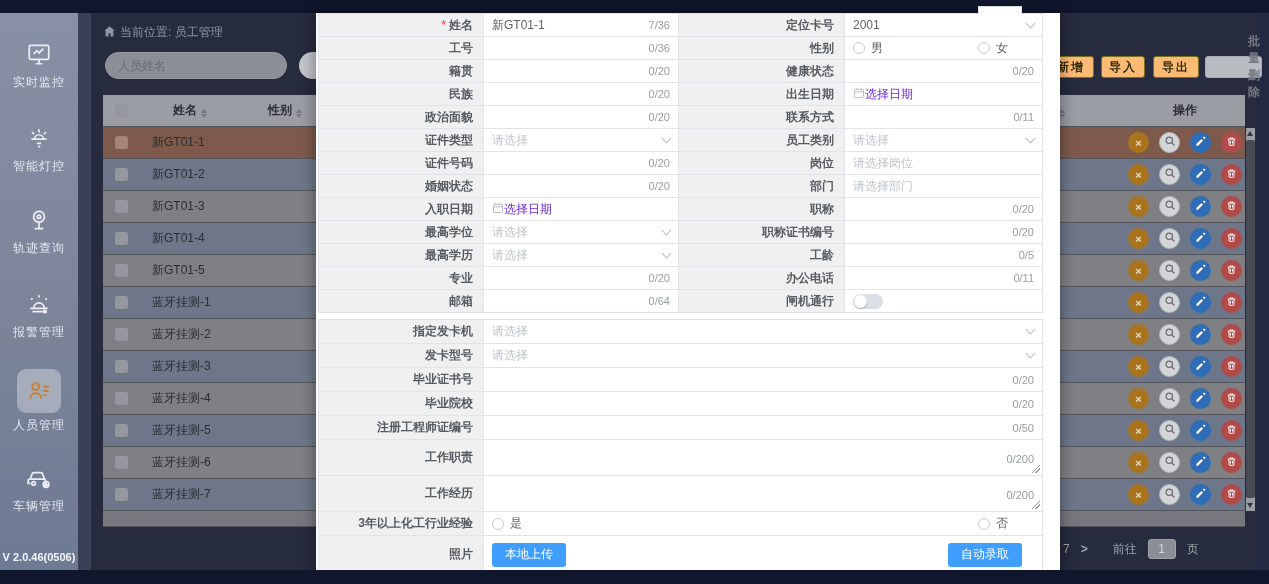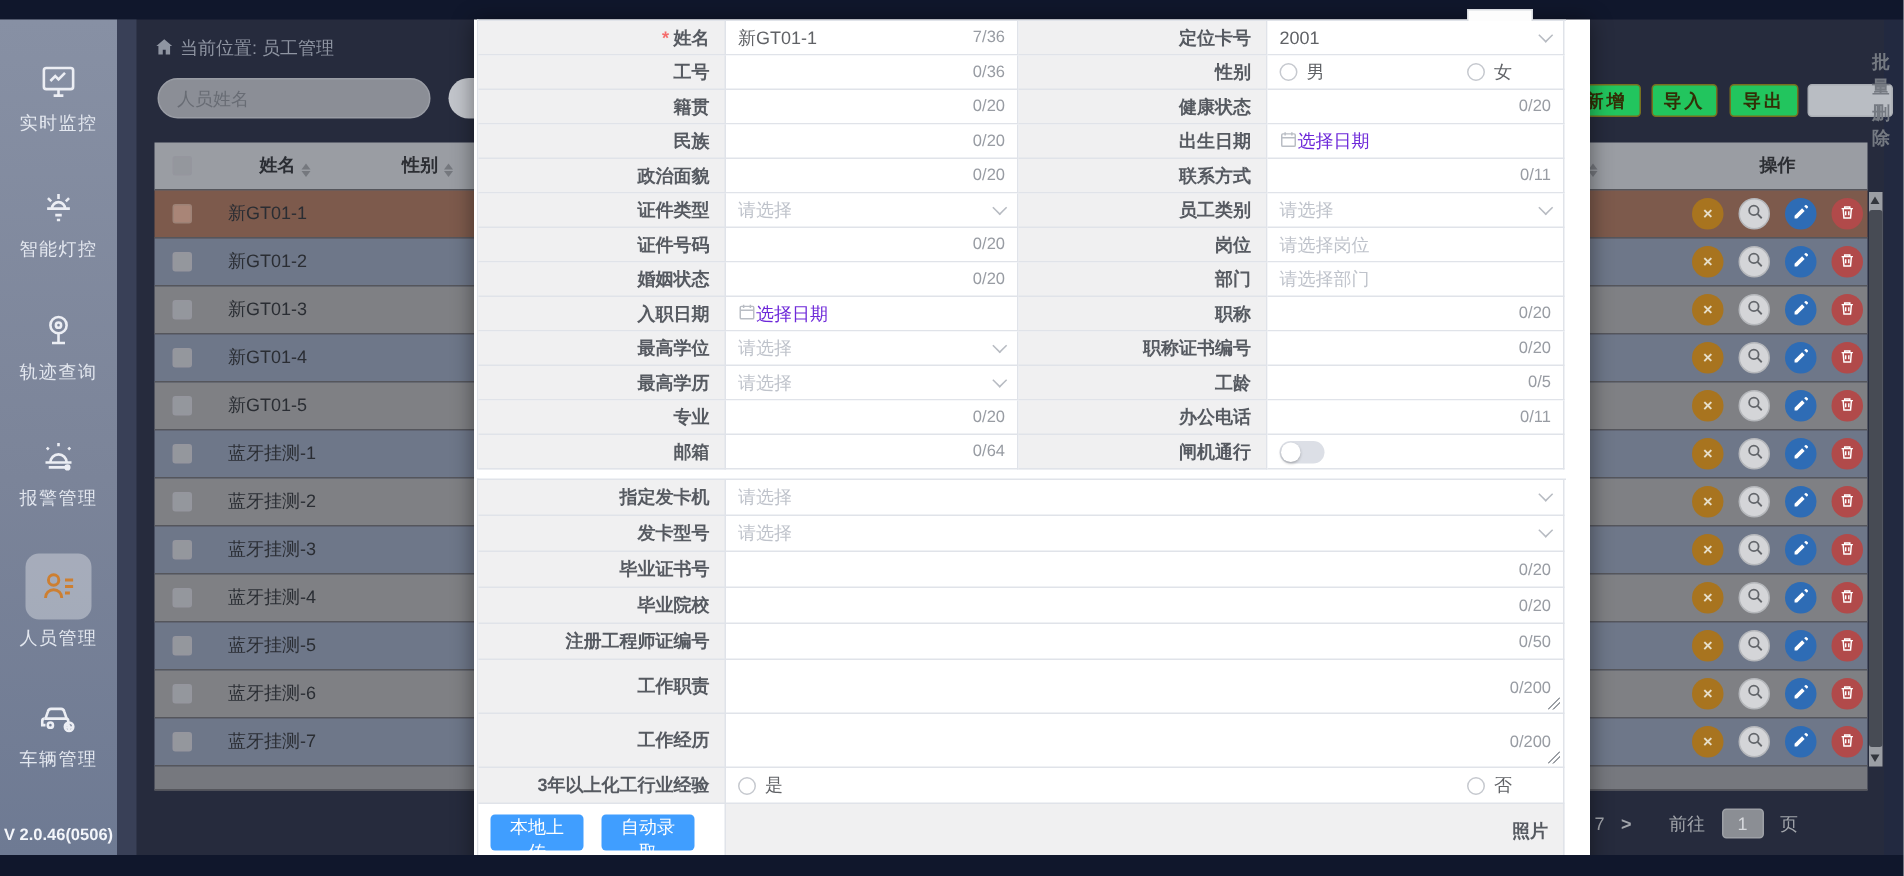--- a/index.html
+++ b/index.html
@@ -21,21 +21,21 @@
   .sb-item.active .sb-ico { color:#cd7f31; }
   .sb-label { margin-top:4px; font-size:12px; color:#e3e7ef; letter-spacing:1px; }
   .sb-version { position:absolute; left:0; top:538px; width:78px; text-align:center; color:#f3f5fa; font-weight:bold; font-size:11px; }
 
   
   .breadcrumb { position:absolute; left:103px; top:24px; display:flex; align-items:center; gap:4px; color:#8f95a2; z-index:7; }
   .search-input { position:absolute; left:105px; top:52px; width:182px; height:27px; border-radius:14px;
                   background:#8b8e96; border:1px solid #9a9da5; color:#5f626a; padding:10px 12px; font-size:12px; z-index:7; }
   .search-input::placeholder { color:#686c74; }
   .btn-frag { position:absolute; left:299px; top:52px; width:18px; height:27px; border-radius:14px 0 0 14px; background:#c2c5cb; z-index:7; }
-  .tb-btn { position:absolute; top:56px; height:22px; border-radius:3px; background:#22c55e; color:#332e06;
+  .tb-btn { position:absolute; top:56px; height:22px; border-radius:3px; background:#fdba74; color:#332e06;
             font-size:12px; font-weight:bold; display:flex; align-items:center; justify-content:center;
             border:1px solid #77701f; cursor:pointer; z-index:7; letter-spacing:2px; }
   .tb-btn.disabled { background:#b9bdc3; color:#757a82; border-color:#a9adb3; letter-spacing:0;padding-left:42px; }
 
   
   .table { position:absolute; left:103px; top:95px; width:1142px; z-index:6; }
   .t-row { display:flex; height:32px; border-bottom:1px solid #55565c; align-items:center; background:#7f8084; }
   .t-head { background:#9a9da3; font-weight:bold; color:#2c2e33; }
   .t-row.stripe { background:#6e7789; }
   .t-row.selected { background:#7d5a4c; }
@@ -833,28 +833,28 @@
       <div class="fcell fval">
         <span class="ritem">
           <span class="radio"></span>
           <span>是</span>
         </span>
         <span class="ritem">
           <span class="radio"></span>
           <span>否</span>
         </span>
       </div>
+      <div class="fcell flabel">
+        <span>照片</span>
+      </div>
       <div class="fcell fval">
         <button class="blue-btn">本地上传</button>
         <button class="blue-btn">自动录取</button>
       </div>
       <div class="fcell flabel">
-        <span>照片</span>
-      </div>
-      <div class="fcell flabel">
         <span>附件</span>
       </div>
       <div class="fcell fval" style="align-items: flex-start;">
         <span class="add-circle">+</span>
       </div>
     </div>
 </div>
 <div class="top-frag"></div>
 
 <div class="footerbar"></div>

